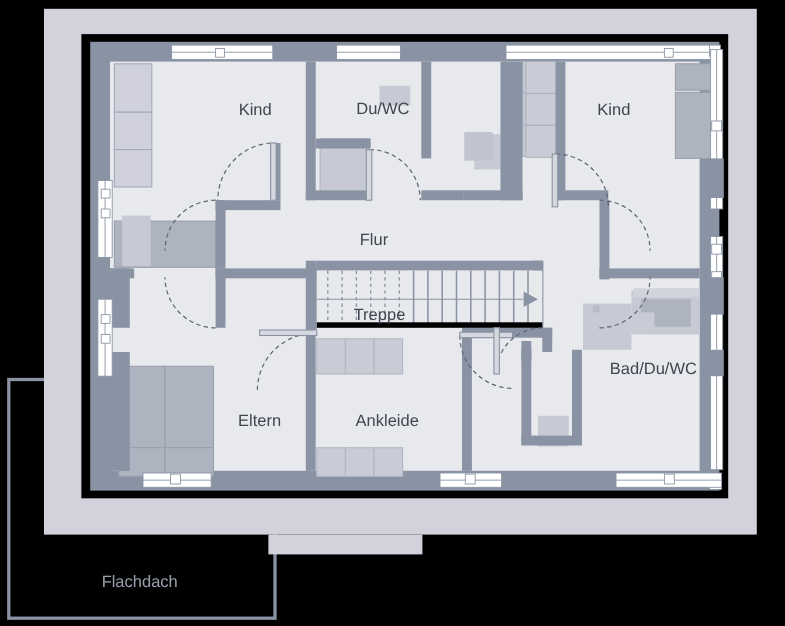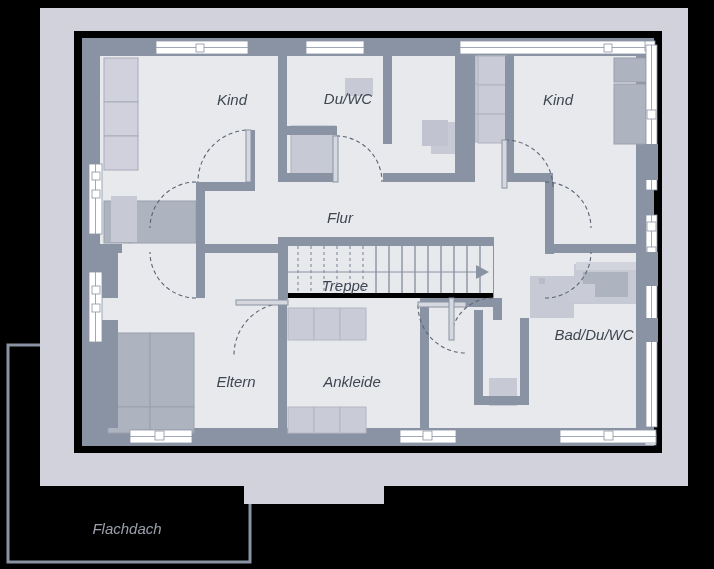--- a/index.html
+++ b/index.html
@@ -1,18 +1,18 @@
 <!DOCTYPE html>
 <html><head>
 <meta charset="utf-8">
 <style>
   html,body{margin:0;padding:0;background:#000;}
   body{width:714px;height:569px;overflow:hidden;
        font-family:"Liberation Sans", sans-serif;}
-  #stage{position:relative;width:714px;height:569px;background:#000;font-style:italic;}
+  #stage{position:relative;width:714px;height:569px;background:#000;}
   #stage svg{position:absolute;left:0;top:0;}
   .lbl{fill:#3f4650;font-family:"Liberation Sans",sans-serif;font-size:15px;
        text-anchor:middle;dominant-baseline:middle;}
   .lbl-flat{fill:#9aa0ab;font-size:15px;text-anchor:middle;dominant-baseline:middle;
        font-family:"Liberation Sans",sans-serif;}
 </style>
 </head>
 <body>
 
 <div id="stage">

